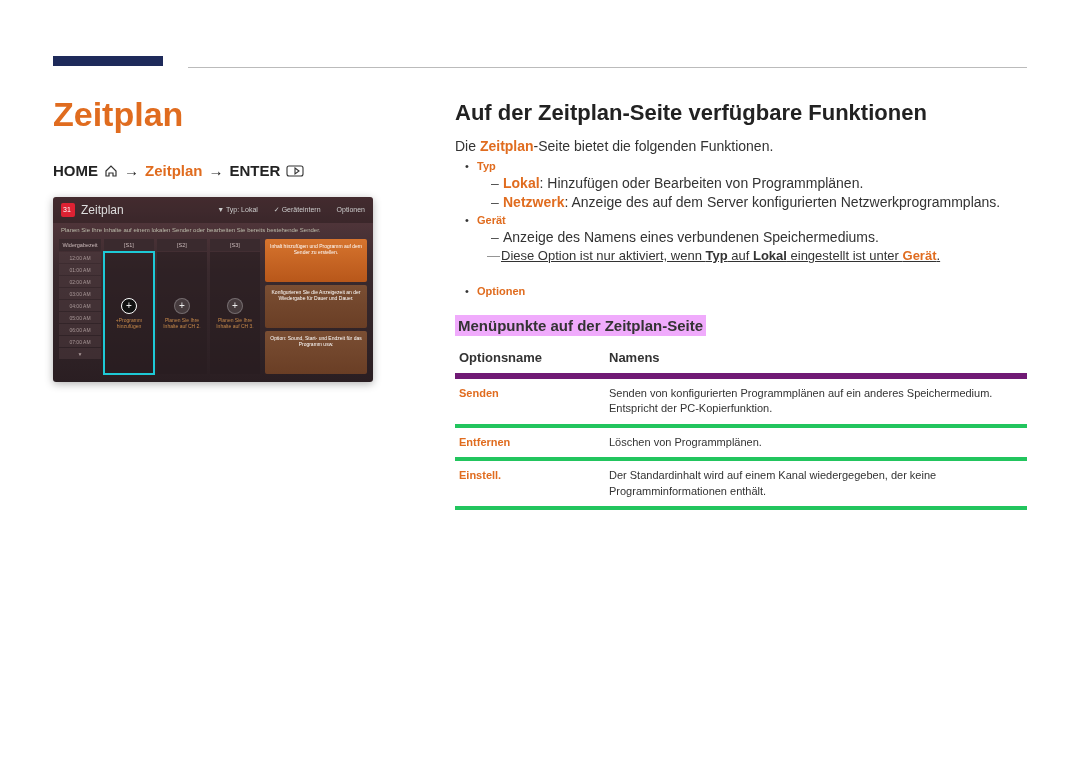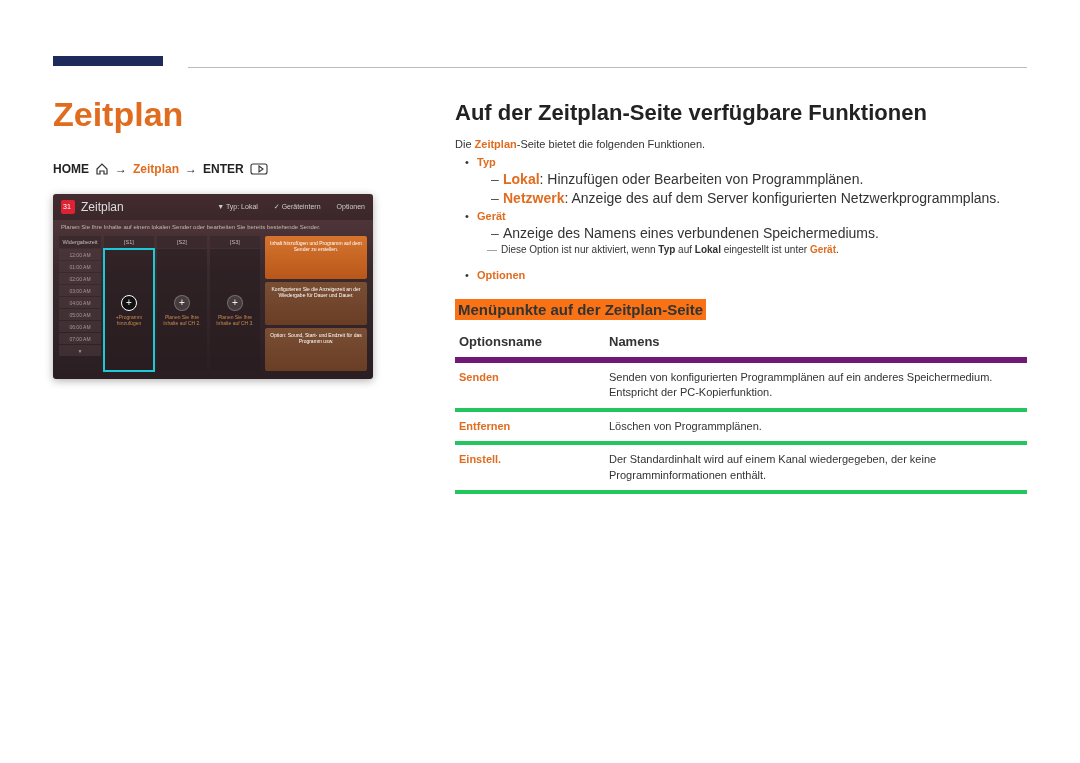--- a/index.html
+++ b/index.html
@@ -32,21 +32,21 @@
     top: 95px;
     width: 360px;
   }
   .page-title {
     color: #e06c1f;
     font-size: 34px;
     font-weight: 600;
     margin-bottom: 28px;
   }
   .breadcrumb {
-    font-size: 12px;
+    font-size: 15px;
     font-weight: 700;
     display: flex;
     align-items: center;
     gap: 6px;
     margin-bottom: 18px;
   }
   .breadcrumb .orange { color: #e06c1f; font-weight: 700; }
   .breadcrumb .black { color: #232323; }
   .breadcrumb .icon {
     display: inline-flex;
@@ -188,21 +188,21 @@
     top: 100px;
     right: 53px;
   }
   .sec-h1 {
     font-size: 22px;
     font-weight: 700;
     color: #222;
     margin-bottom: 12px;
   }
   .intro {
-    font-size: 11px;
+    font-size: 14px;
     margin-bottom: 6px;
   }
   .intro .orange { color: #e06c1f; font-weight: 700; }
   ul.bullets {
     list-style: none;
     padding-left: 10px;
     font-size: 11px;
   }
   ul.bullets > li {
     position: relative;
@@ -229,37 +229,38 @@
     font-size: 14px;
   }
   ul.sub > li::before {
     content: "‒";
     position: absolute;
     left: 0;
     color: #555;
   }
   ul.sub .orange { color: #e06c1f; font-weight: 700; }
   .note {
-    font-size: 10px;
+    font-size: 13px;
     color: #333;
     padding-left: 24px;
     position: relative;
-    margin: 3px 0 14px;
+    margin: 3px 0 22px;
+    text-decoration: underline;
   }
   .note::before {
     content: "―";
     position: absolute;
     left: 10px;
     color: #888;
   }
   .sec-h2 {
     font-size: 15px;
     font-weight: 700;
     color: #333;
-    background: #f97316;
+    background: #f0abfc;
     display: inline-block;
     padding: 2px 3px;
     margin: 14px 0 8px;
   }
   table.opts {
     width: 100%;
     border-collapse: collapse;
     font-size: 11px;
   }
   table.opts th {

